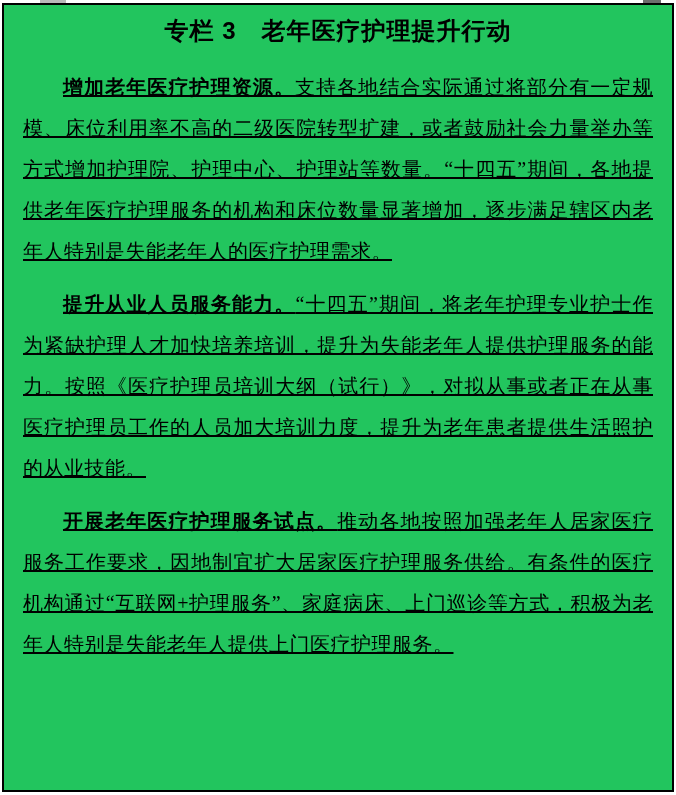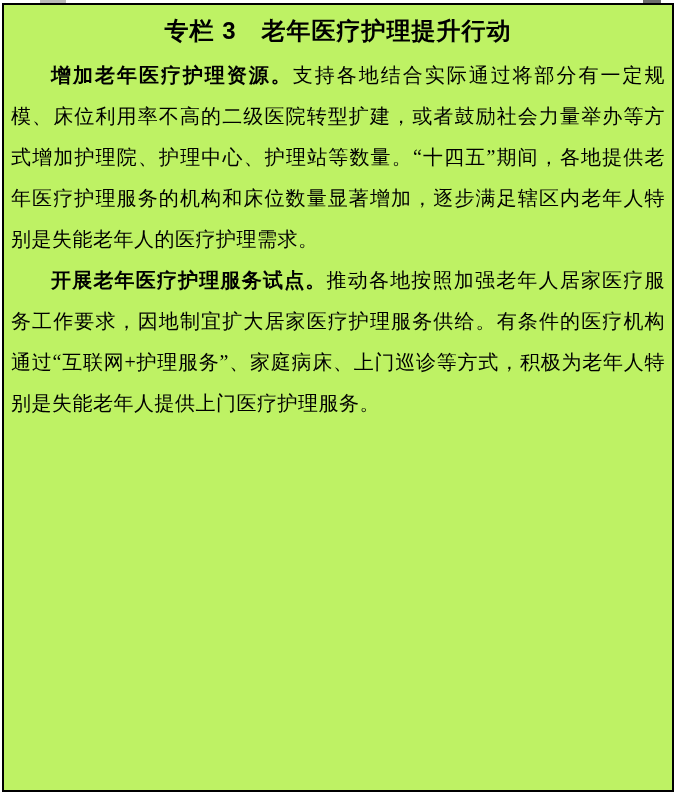--- a/index.html
+++ b/index.html
@@ -18,40 +18,41 @@
   .column-box {
     position: absolute;
     left: 2px;
     top: 3px;
     right: 2px;
     bottom: 3px;
     border: 2px solid #000000;
     box-sizing: border-box;
     padding: 2px 7px 4px 7px;
     overflow: hidden;
-    background: #bef264;
+    background: #22c55e;
   }
   .box-title {
     font-family: "Liberation Sans", "DejaVu Sans", sans-serif;
     font-weight: bold;
     font-size: 24px;
     line-height: 48px;
     text-align: center;
     white-space: pre;
     letter-spacing: 1px;
   }
   .box-body p {
-    margin: 0;
+    margin: 12px;
     font-size: 20px;
     line-height: 41px;
     text-align: justify;
     text-justify: inter-character;
     text-indent: 2em;
     letter-spacing: 0.5px;
     word-break: break-all;
+    text-decoration: underline;
   }
   .box-body p b {
     font-weight: bold;
   }
   .scan-artifact {
     position: absolute;
     top: 0;
     height: 3px;
   }
   .scan-artifact.a1 { left: 40px; width: 26px; background: #b9b9b9; }
@@ -63,16 +64,17 @@
 <div class="scan-artifact a1"></div>
 <div class="scan-artifact a2"></div>
 
 <div class="column-box">
   <div class="box-title">专栏 3　老年医疗护理提升行动</div>
 
   <div class="box-body">
     <p><b>增加老年医疗护理资源。</b><span>支持各地结合实际通过将部分有一定规模、床位利用率不高的二级医院转型扩建，或者鼓励社会力量举办等方式增加护理院、护理中心、护理站等数量。“十四五”期间，各地提供老年医疗护理服务的机构和床位数量显著增加，逐步满足辖区内老年人特别是失能老年人的医疗护理需求。</span></p>
 
 
+    <p><b>提升从业人员服务能力。</b><span>“十四五”期间，将老年护理专业护士作为紧缺护理人才加快培养培训，提升为失能老年人提供护理服务的能力。按照《医疗护理员培训大纲（试行）》，对拟从事或者正在从事医疗护理员工作的人员加大培训力度，提升为老年患者提供生活照护的从业技能。</span></p>
 
     <p><b>开展老年医疗护理服务试点。</b><span>推动各地按照加强老年人居家医疗服务工作要求，因地制宜扩大居家医疗护理服务供给。有条件的医疗机构通过“互联网+护理服务”、家庭病床、上门巡诊等方式，积极为老年人特别是失能老年人提供上门医疗护理服务。</span></p>
   </div>
 </div>
 
 </body></html>

